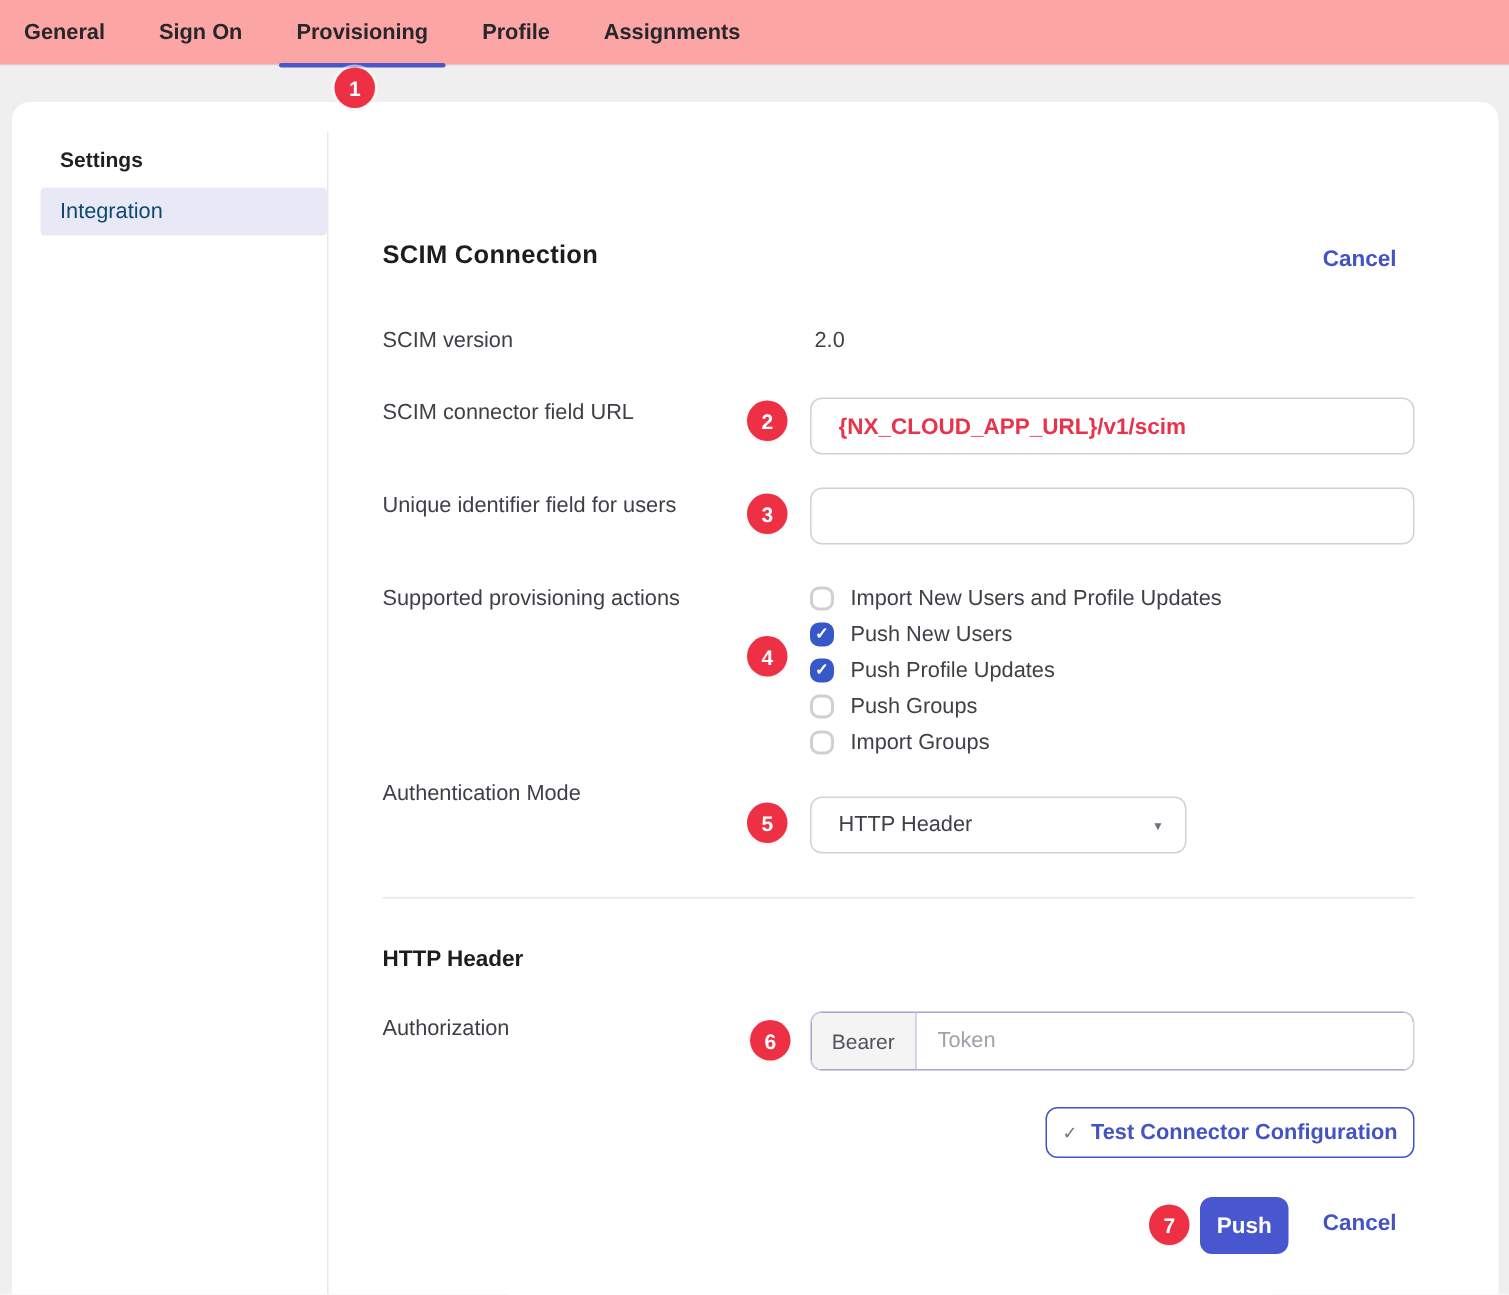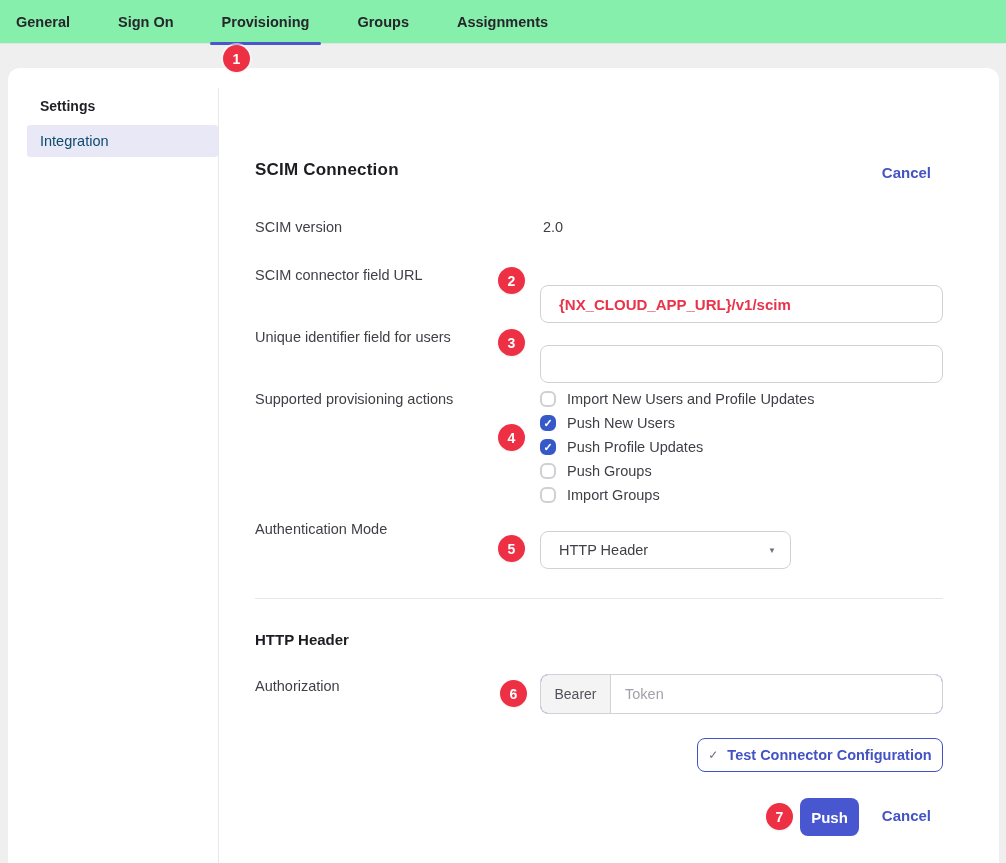--- a/index.html
+++ b/index.html
@@ -7,22 +7,22 @@
   body {
     font-family:"Liberation Sans", sans-serif;
     background:#efeff0;
     position:relative;
     color:#3f3f46;
   }
 
   
   .tabbar {
     position:absolute; left:0; top:0; width:1006px; height:44px;
-    background:#86efac; border-bottom:1px solid #e4e4e7;
-    display:flex; align-items:stretch; gap:48px; padding-left:16px;
+    background:#fca5a5; border-bottom:1px solid #e4e4e7;
+    display:flex; align-items:stretch; gap:36px; padding-left:16px;
   }
   .tab {
     display:flex; align-items:center; height:44px;
     font-size:14.5px; font-weight:600; color:#26262b;
     position:relative; cursor:pointer; white-space:nowrap;
   }
   .tab.active::after {
     content:""; position:absolute; left:-12px; right:-12px; bottom:-1px;
     height:3px; background:#4a57c8; border-radius:2px;
   }
@@ -69,21 +69,21 @@
   }
   .link {
     position:absolute; font-size:15px; font-weight:700; color:#4353c4;
     cursor:pointer; text-decoration:none;
   }
 
   .text-input {
     position:absolute; left:532px; width:403px; height:38px;
     border:1px solid #d2d2d6; border-radius:8px; background:#fff;
     font-family:"Liberation Sans", sans-serif;
-    font-size:14.5px; color:#3f3f46; padding:0 18px; outline:none;margin-top:20px;
+    font-size:14.5px; color:#3f3f46; padding:0 18px; outline:none;
   }
   .text-input.url-value { color:#e8334a; font-weight:700; font-size:15px; }
   .text-input::placeholder { color:#a1a1aa; }
 
   
   .checkbox-group { position:absolute; left:532px; top:319px; }
   .checkbox-row { display:flex; align-items:center; height:24px; cursor:pointer; }
   .checkbox {
     width:16px; height:16px; border-radius:6px; margin-right:11px;
     border:2px solid #cfcfd4; background:#fff; flex:0 0 16px;
@@ -146,21 +146,21 @@
     font-family:"Liberation Sans", sans-serif;
   }
 </style>
 </head>
 <body>
 
 <div class="tabbar">
   <div class="tab">General</div>
   <div class="tab">Sign On</div>
   <div class="tab active">Provisioning</div>
-  <div class="tab">Groups</div>
+  <div class="tab">Profile</div>
   <div class="tab">Assignments</div>
 </div>
 
 <div class="badge" style="left:223px; top:45px;">1</div>
 
 <div class="card">
 
   <div class="sidebar-header">Settings</div>
   <div class="sidebar-item selected">
     <span>Integration</span>

